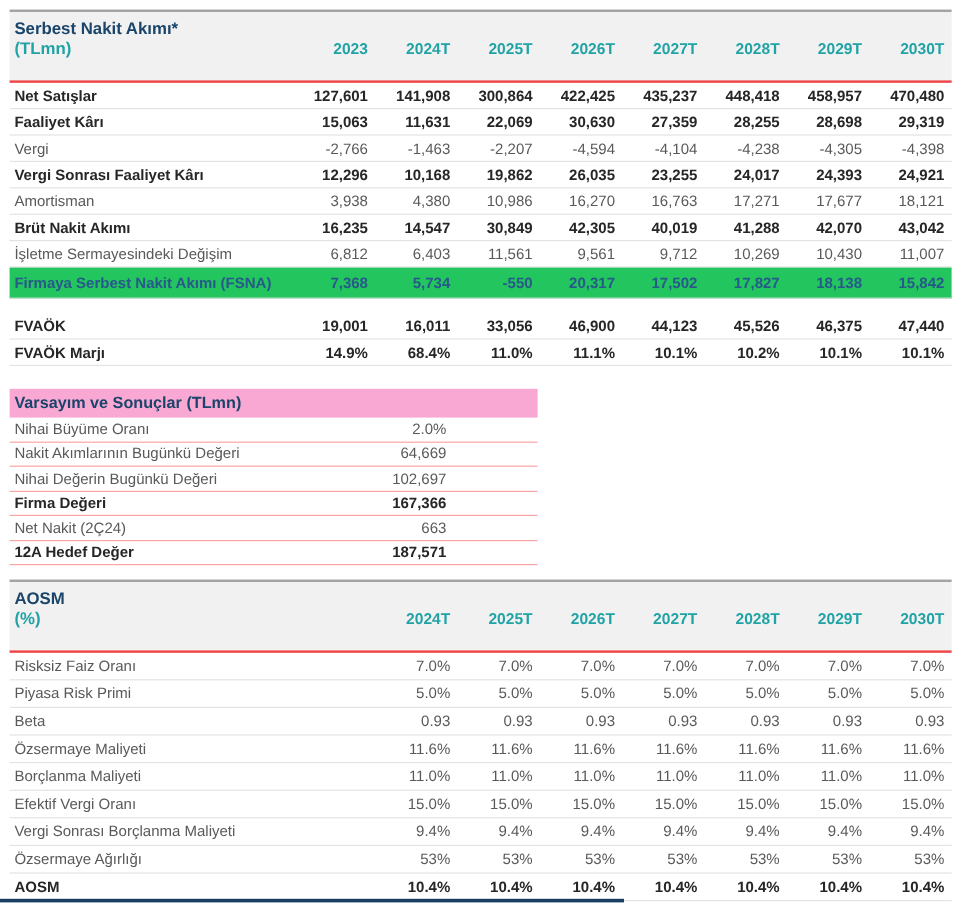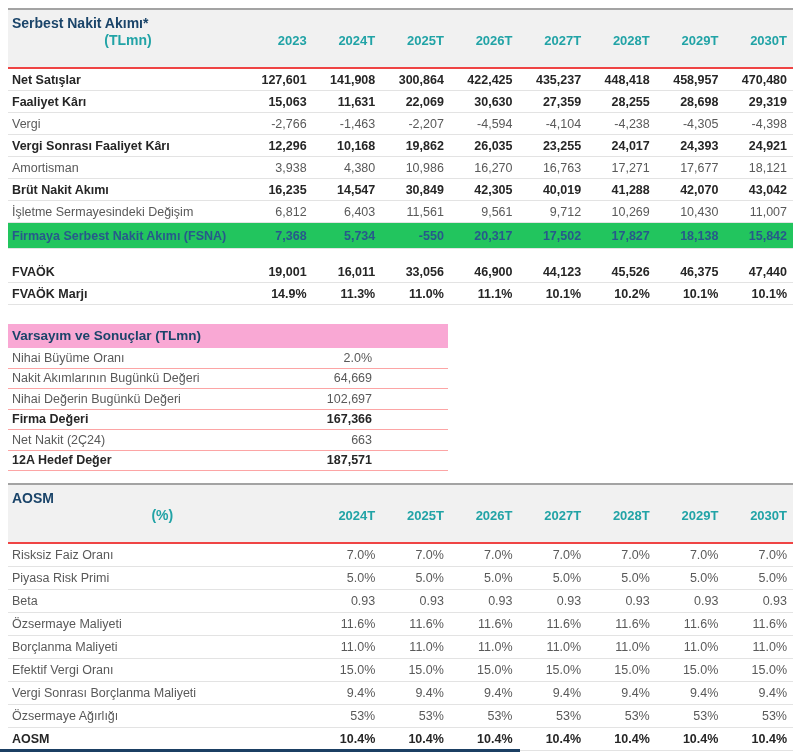--- a/index.html
+++ b/index.html
@@ -17,21 +17,21 @@
   .label{padding-left:4px;font-size:12.5px;color:#595959;}
 
   
   .thead{
     background:#f1f1f1;
     border-top:2px solid #a3a3a3;
     border-bottom:2px solid #ef4444;
     padding:2px 0 19px 0;
   }
   .title-line{font-size:14px;font-weight:bold;color:#1a4469;padding:3px 0 1px 4px;}
-  .unit{font-size:14px;font-weight:bold;color:#21a3a6;padding-left:4px;text-align:center;}
+  .unit{font-size:14px;font-weight:bold;color:#21a3a6;padding-left:4px;}
   .year{font-size:13px;font-weight:bold;color:#21a3a6;text-align:right;padding-right:6px;}
 
   
   .row{height:21px;border-bottom:1px solid #e3e3e3;}
   .row.bold .label,.row.bold .num{font-weight:bold;color:#262626;}
   .row.highlight{height:25px;background:#22c55e;border-bottom:1px solid #e3e3e3;}
   .row.highlight .label,.row.highlight .num{font-weight:bold;color:#27598b;}
   .block-gap{height:12px;}
 
   
@@ -177,21 +177,21 @@
           <span class="cell num">33,056</span>
           <span class="cell num">46,900</span>
           <span class="cell num">44,123</span>
           <span class="cell num">45,526</span>
           <span class="cell num">46,375</span>
           <span class="cell num">47,440</span>
         </div>
         <div class="grid row bold">
           <span class="cell label">FVAÖK Marjı</span>
           <span class="cell num">14.9%</span>
-          <span class="cell num">11.3%</span>
+          <span class="cell num">68.4%</span>
           <span class="cell num">11.0%</span>
           <span class="cell num">11.1%</span>
           <span class="cell num">10.1%</span>
           <span class="cell num">10.2%</span>
           <span class="cell num">10.1%</span>
           <span class="cell num">10.1%</span>
         </div>
       </div>
   </section>
 

